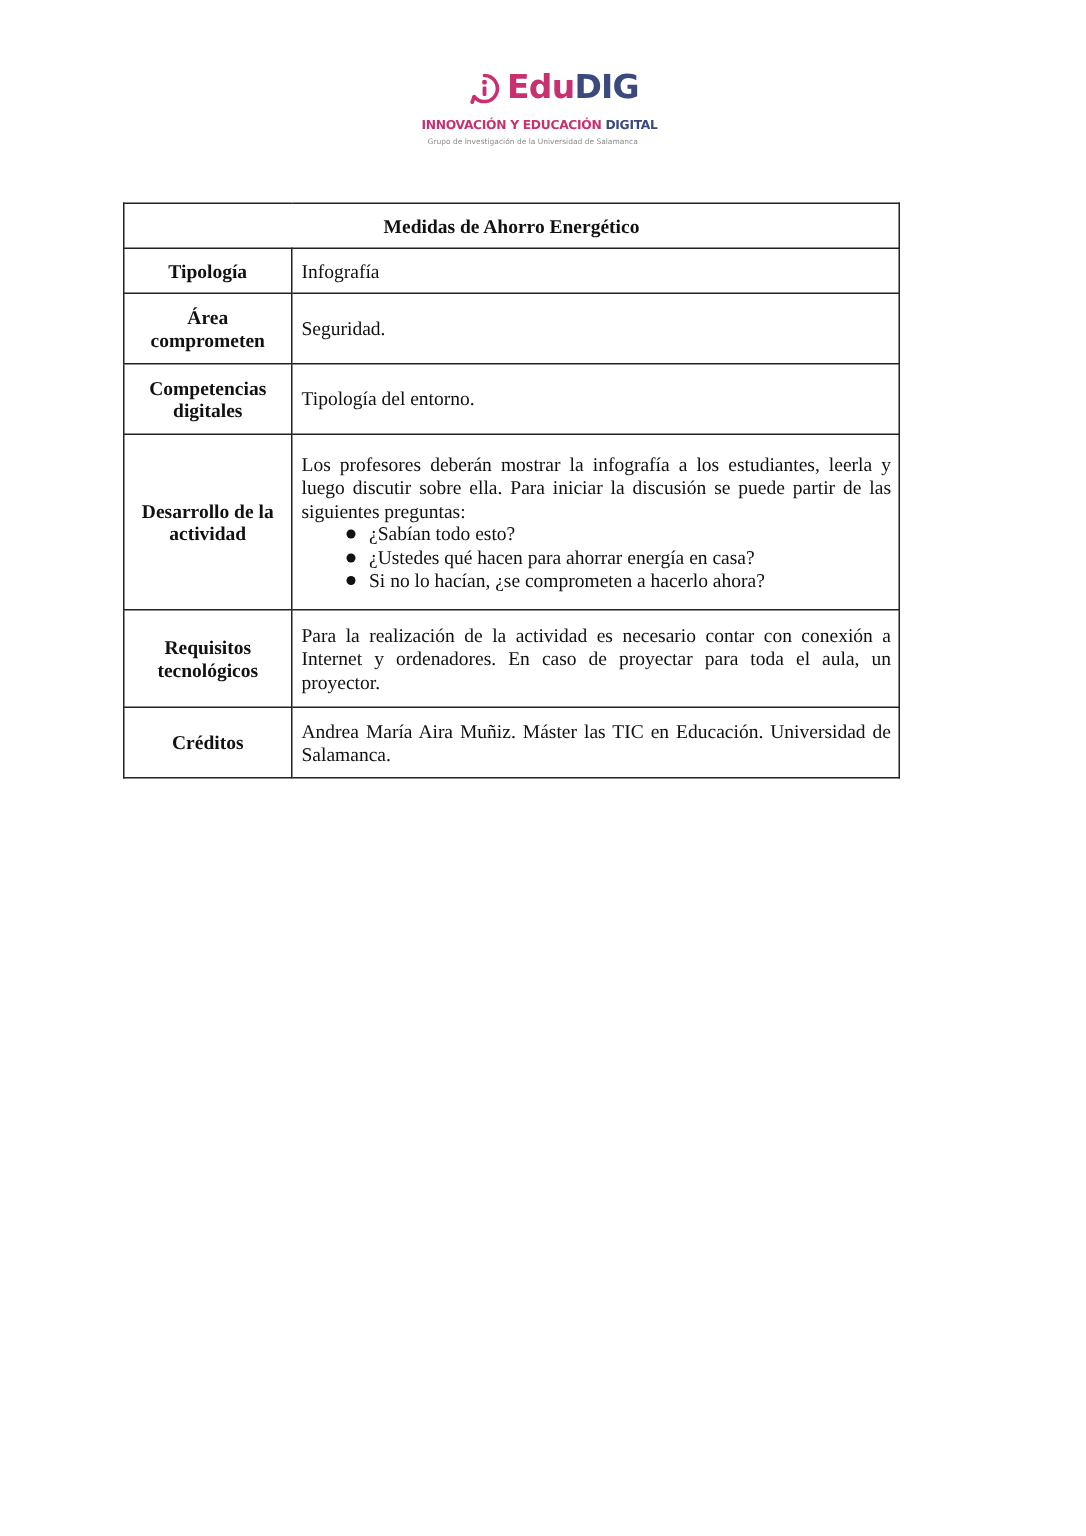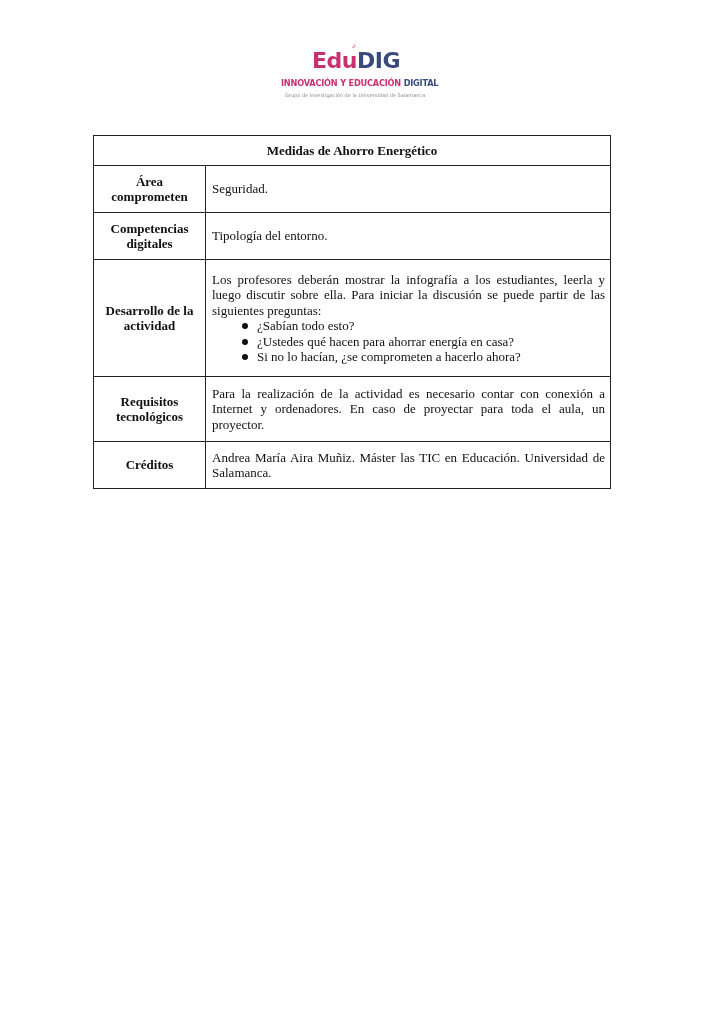--- a/index.html
+++ b/index.html
@@ -1,32 +1,32 @@
 <!DOCTYPE html>
 <html><head>
 <meta charset="utf-8">
 <style>
   html, body { margin: 0; padding: 0; background: #ffffff; }
   body { width: 724px; height: 1024px; position: relative; overflow: hidden;
          font-family: "Liberation Serif", serif; color: #111; }
 
   .logo { position: absolute; left: 270px; top: 40px; width: 200px; height: 66px; }
-  .logo-row { position: absolute; left: 42px; top: 4px; height: 30px; display: flex; align-items: center; flex-direction: column; }
+  .logo-row { position: absolute; left: 42px; top: 4px; height: 30px; display: flex; align-items: center; }
   .logo-icon { width: 22px; height: 22px; margin-right: 4px; }
   .logo-name { font-family: "DejaVu Sans", sans-serif; font-weight: bold; font-size: 22px; letter-spacing: -0.5px; line-height: 26px; }
   .logo-name .pink { color: #c8316f; }
   .logo-name .blue { color: #3a4a7d; }
   .logo-sub { position: absolute; left: 11px; top: 38px; font-family: "DejaVu Sans", sans-serif; font-weight: bold;
               font-size: 8.2px; letter-spacing: -0.2px; white-space: nowrap; }
   .logo-sub .pink { color: #c8316f; }
   .logo-sub .blue { color: #3a4a7d; }
   .logo-tag { position: absolute; left: 15px; top: 52px; font-family: "DejaVu Sans", sans-serif; font-size: 5px;
               color: #8a8a8a; white-space: nowrap; }
 
-  table.sheet { position: absolute; left: 93px; top: 135px; width: 518px; border-collapse: collapse; padding-left: 20px; }
+  table.sheet { position: absolute; left: 82px; top: 135px; width: 518px; border-collapse: collapse; padding-left: 20px; }
   table.sheet td { border: 1.6px solid #222; font-size: 13px; line-height: 15.5px; padding: 0; }
   td.title { text-align: center; font-weight: bold; height: 29px; }
   td.label { width: 111px; text-align: center; font-weight: bold; }
   td.value { padding: 0 5px 0 6px !important; text-align: left; }
   td.justify { text-align: justify; }
   .row-tipo td { height: 29px; }
   .row-area td { height: 46px; }
   .row-comp td { height: 46px; }
   .row-obj td { height: 65px; }
   .row-obj td.value { line-height: 25px; }
@@ -52,20 +52,24 @@
   </div>
   <div class="logo-sub"><span class="pink">INNOVACIÓN Y EDUCACIÓN</span> <span class="blue">DIGITAL</span></div>
   <div class="logo-tag">Grupo de Investigación de la Universidad de Salamanca</div>
 </div>
 
 <table class="sheet">
   <tbody>
       <tr>
     <td class="title" colspan="2">Medidas de Ahorro Energético</td>
   </tr>
+  <tr class="row-tipo">
+    <td class="label">Tipología</td>
+    <td class="value">Infografía</td>
+  </tr>
   <tr class="row-area">
     <td class="label"><span>Área</span><br><span>comprometen</span></td>
     <td class="value">Seguridad.</td>
   </tr>
   <tr class="row-comp">
     <td class="label"><span>Competencias</span><br><span>digitales</span></td>
     <td class="value">Tipología del entorno.</td>
   </tr>
   <tr class="row-des">
     <td class="label"><span>Desarrollo de la</span><br><span>actividad</span></td>

